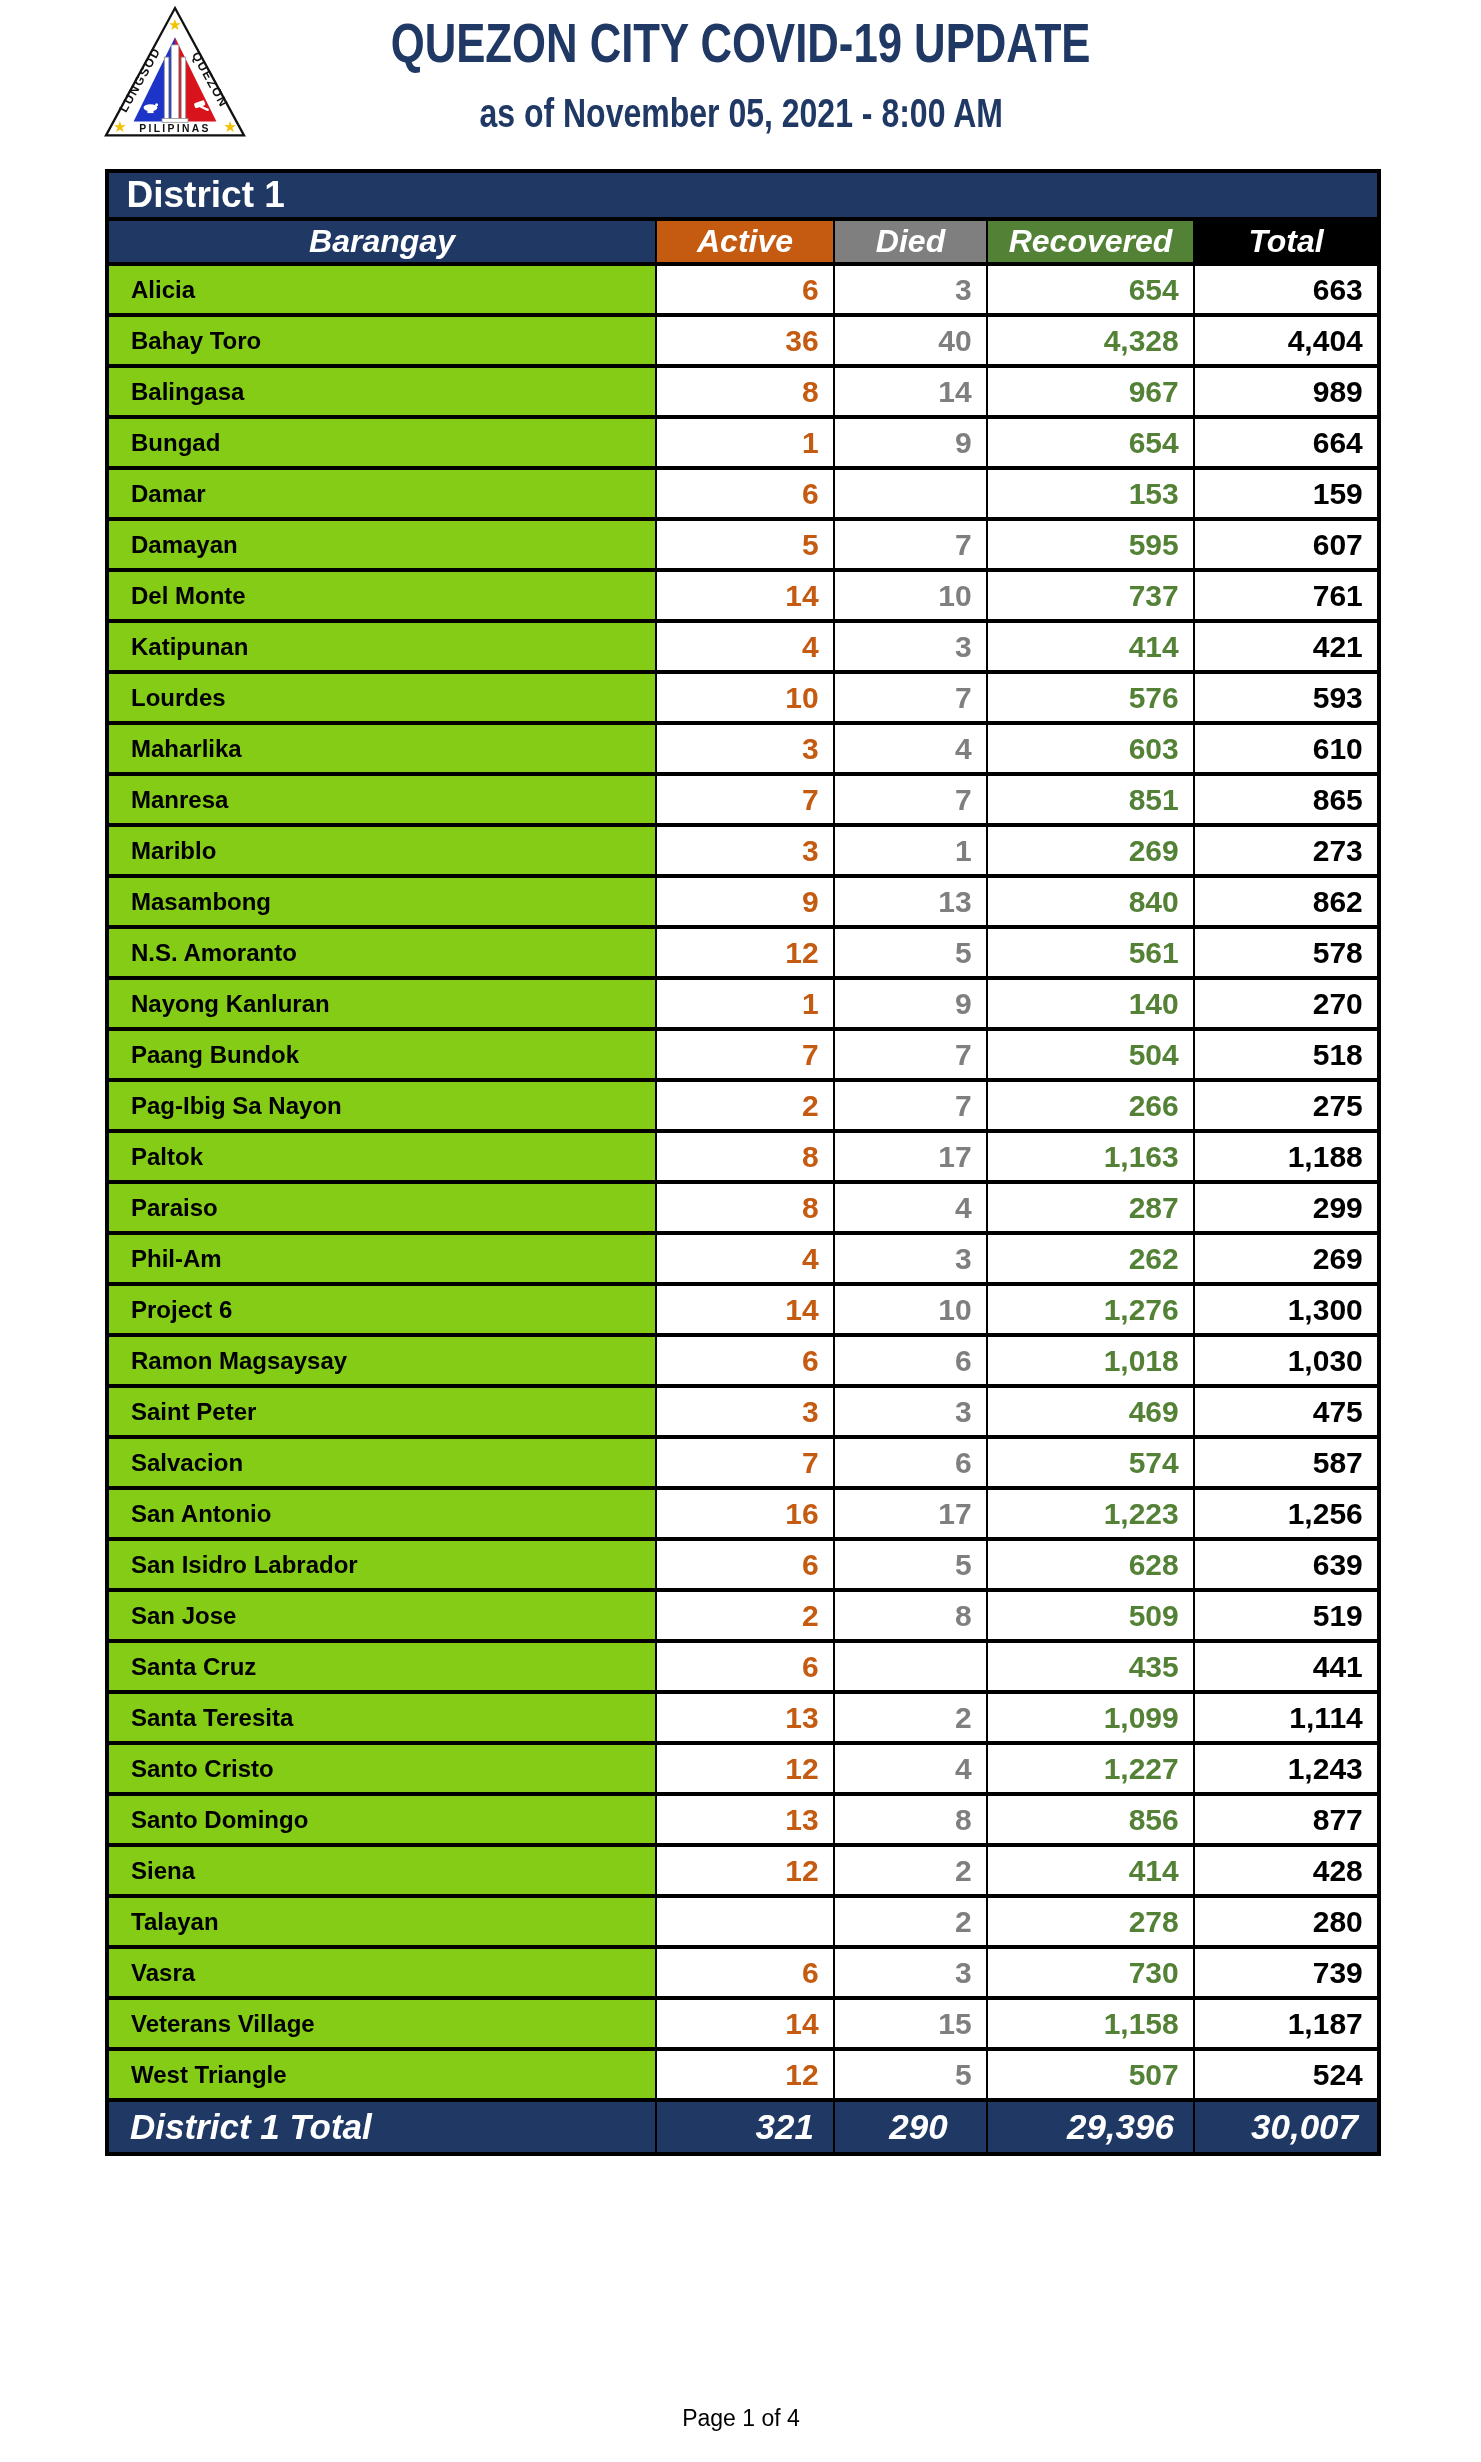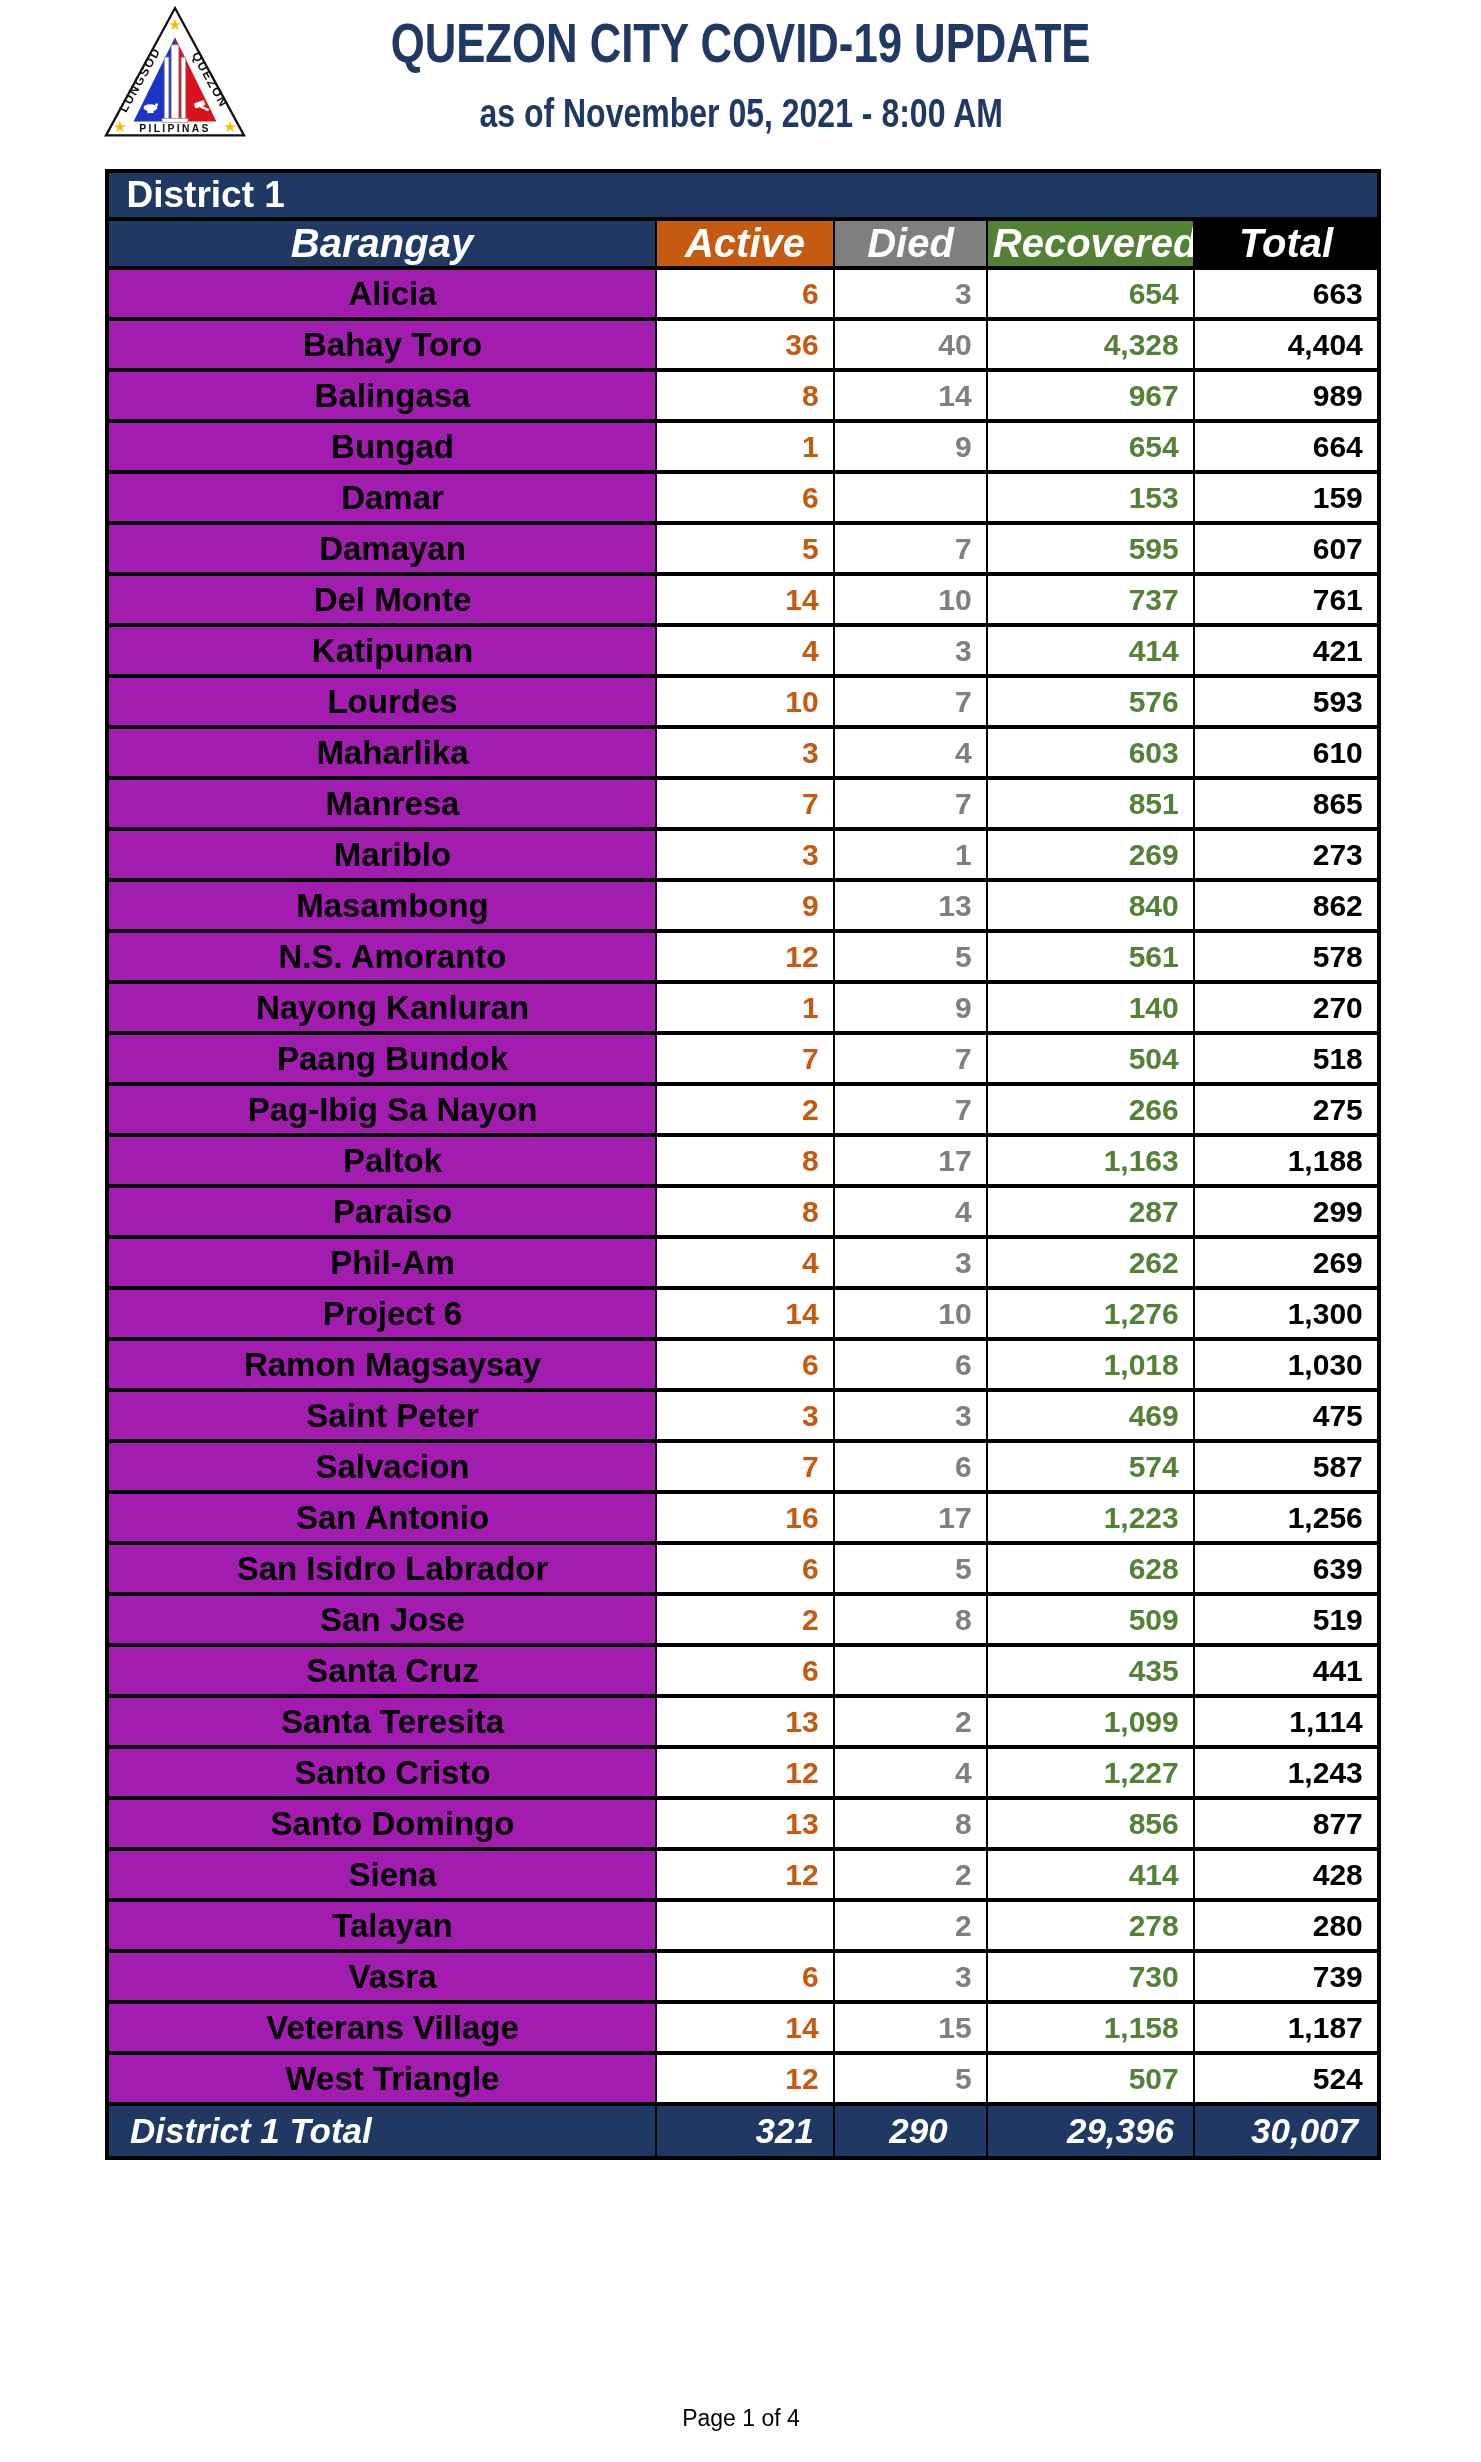--- a/index.html
+++ b/index.html
@@ -34,33 +34,33 @@
   .covid-table th, .covid-table td {
     border-left:2.4px solid #000; border-right:2.4px solid #000;
     border-top:4px solid #000; border-bottom:4px solid #000;
     overflow:hidden; white-space:nowrap;
   }
   tr.district-row th {
     height:46px; background:#1F3864; color:#fff;
     font-size:37px; font-weight:bold; text-align:left; padding-left:17.5px;
   }
   tr.col-header-row th {
-    height:45px; color:#fff; font-size:40px; font-weight:bold; font-style:italic;
+    height:45px; color:#fff; font-size:32px; font-weight:bold; font-style:italic;
     text-align:center; padding:0 4.8px;
   }
   th.hdr-barangay  { background:#1F3864; }
   th.hdr-active    { background:#C55A11; }
   th.hdr-died      { background:#7F7F7F; }
   th.hdr-recovered { background:#538135; }
   th.hdr-total     { background:#000000; }
 
   tbody tr { height:51px; }
   td.cell-barangay {
-    background:#a21caf; color:#000; font-size:33px; font-weight:bold;
-    text-align:center; padding-left:22px;
+    background:#84cc16; color:#000; font-size:24px; font-weight:bold;
+    text-align:left; padding-left:22px;
   }
   td.cell-num {
     background:#fff; font-size:30px; font-weight:bold;
     text-align:right; padding-right:14.3px;
   }
   td.col-active    { color:#C55A11; }
   td.col-died      { color:#7F7F7F; }
   td.col-recovered { color:#538135; }
   td.col-total     { color:#000000; }
 

